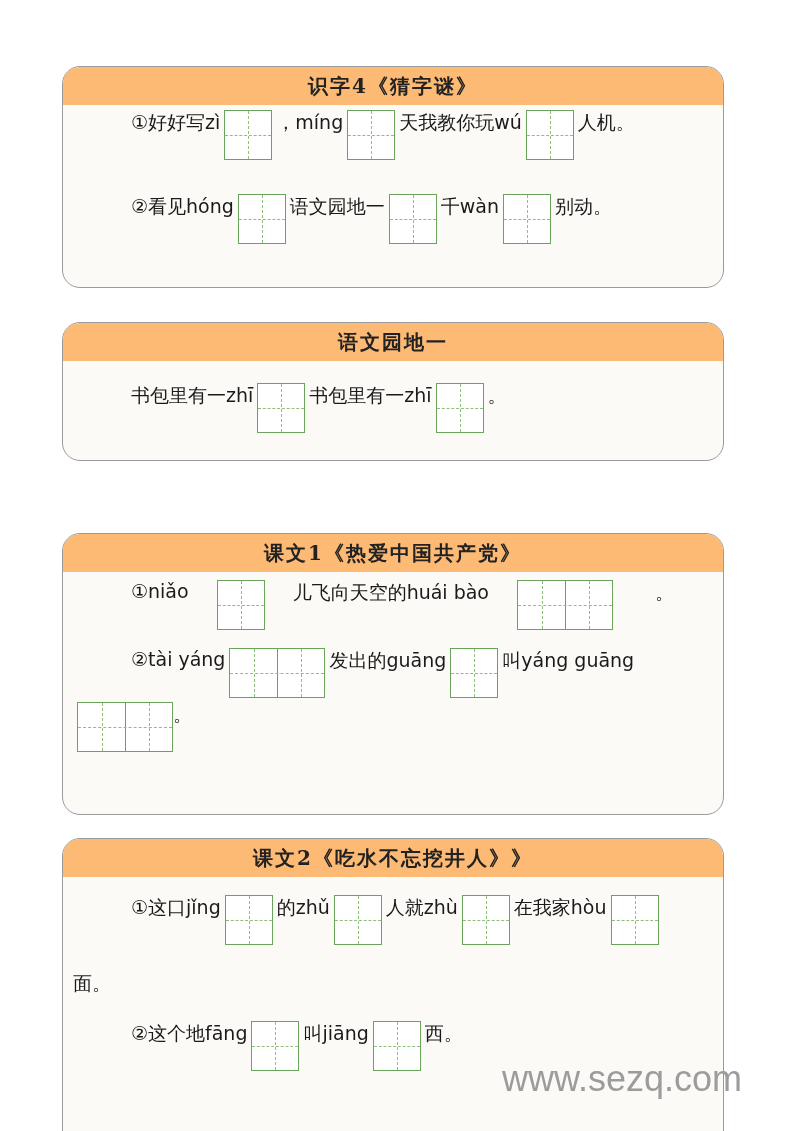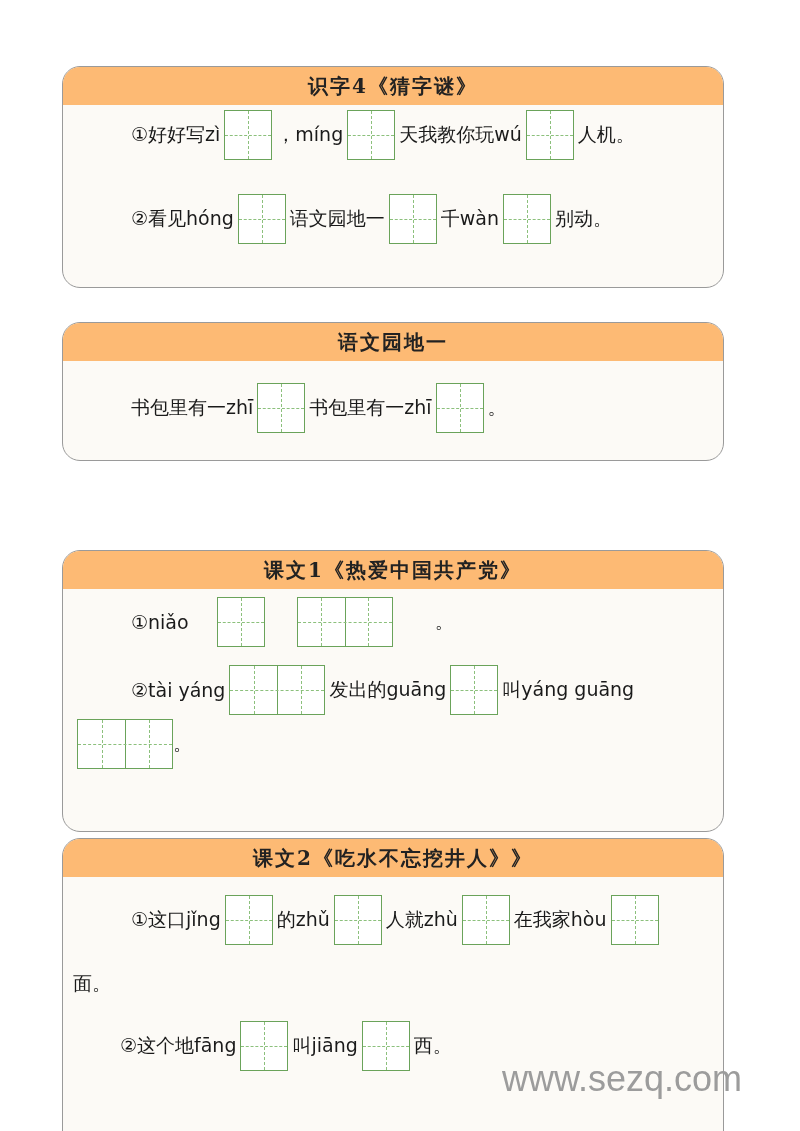--- a/index.html
+++ b/index.html
@@ -11,21 +11,21 @@
     position:absolute; left:62px; width:662px;
     background:#fcfaf6; border:1.5px solid #9a9a9a; border-radius:18px;
     overflow:hidden; box-sizing:border-box;
   }
   .card-header {
     height:38px; background:#fdba74; display:flex; align-items:center; justify-content:center;
     font-family: "DejaVu Serif", "Liberation Serif", serif; font-size:20px; font-weight:bold; color:#222;
     letter-spacing:2px;
   }
   .line {
-    position:absolute; display:flex; align-items:center; font-size:19px; white-space:nowrap;
+    position:absolute; display:flex; font-size:19px; white-space:nowrap;
   }
   .line .txt { display:inline-block; }
   .box {
     display:inline-block; width:48px; height:50px; box-sizing:border-box;
     border:1.5px solid #6aa35a; position:relative; background:#fff; margin:0 4px;
   }
   .box::before {
     content:""; position:absolute; left:50%; top:0; bottom:0; border-left:1px dashed #8cc07c;
   }
   .box::after {
@@ -69,25 +69,26 @@
   <div class="card-header">语文园地一</div>
   <div class="line" style="left:68px;top:60px;">
     <span class="txt">书包里有一zhī</span>
     <span class="box"></span>
     <span class="txt">书包里有一zhī</span>
     <span class="box"></span>
     <span class="txt">。</span>
   </div>
 </div>
 
-<div class="card" style="top:533px;height:282px;margin-top:17px;">
+<div class="card" style="top:533px;height:282px;">
   <div class="card-header">课文1《热爱中国共产党》</div>
   <div class="line" style="left:68px;top:46px;gap:24px;">
     <span class="txt">①niǎo</span>
     <span class="box"></span>
+    <span class="txt">儿飞向天空的huái bào</span>
     <span class="box double">
         <span class="mid"></span>
         <span class="q3"></span>
       </span>
     <span class="txt" style="margin-left:14px;">。</span>
   </div>
   <div class="line" style="left:68px;top:114px;">
     <span class="txt">②tài yáng</span>
     <span class="box double">
         <span class="mid"></span>
@@ -114,21 +115,21 @@
     <span class="txt">的zhǔ</span>
     <span class="box"></span>
     <span class="txt">人就zhù</span>
     <span class="box"></span>
     <span class="txt">在我家hòu</span>
     <span class="box"></span>
   </div>
   <div class="line" style="left:10px;top:132px;">
     <span class="txt">面。</span>
   </div>
-  <div class="line" style="left:57px;top:182px;">
+  <div class="line" style="left:68px;top:182px;">
     <span class="txt">②这个地fāng</span>
     <span class="box"></span>
     <span class="txt">叫jiāng</span>
     <span class="box"></span>
     <span class="txt">西。</span>
   </div>
 </div>
 
 <div class="watermark">www.sezq.com</div>
 

